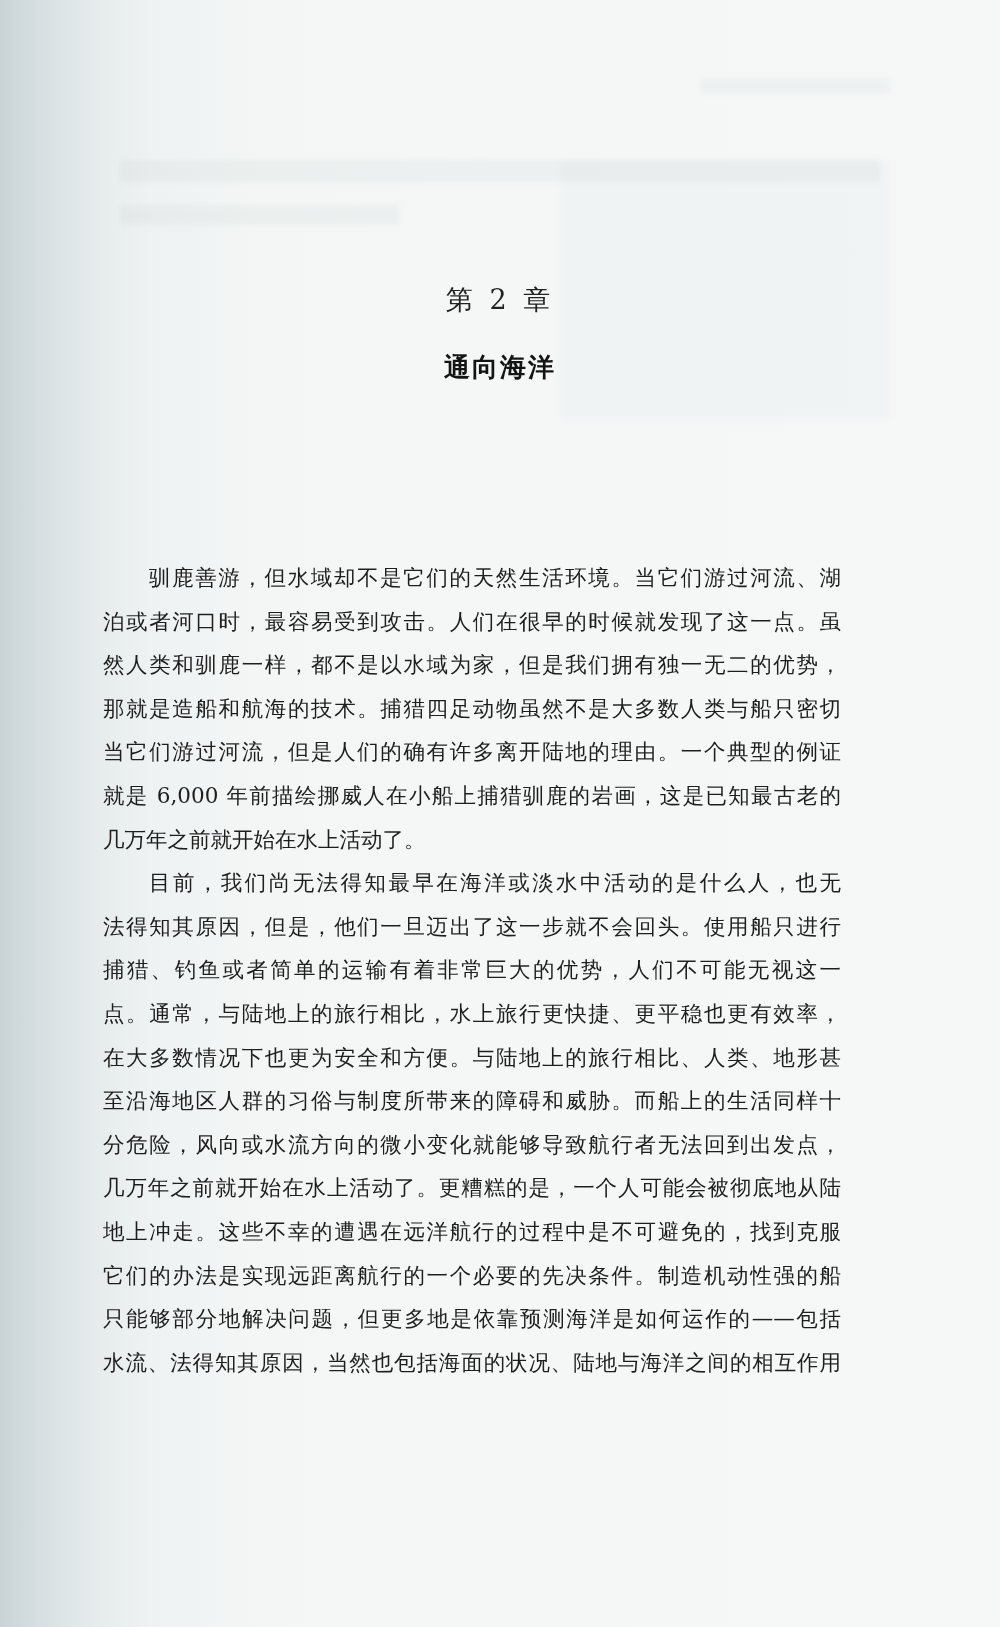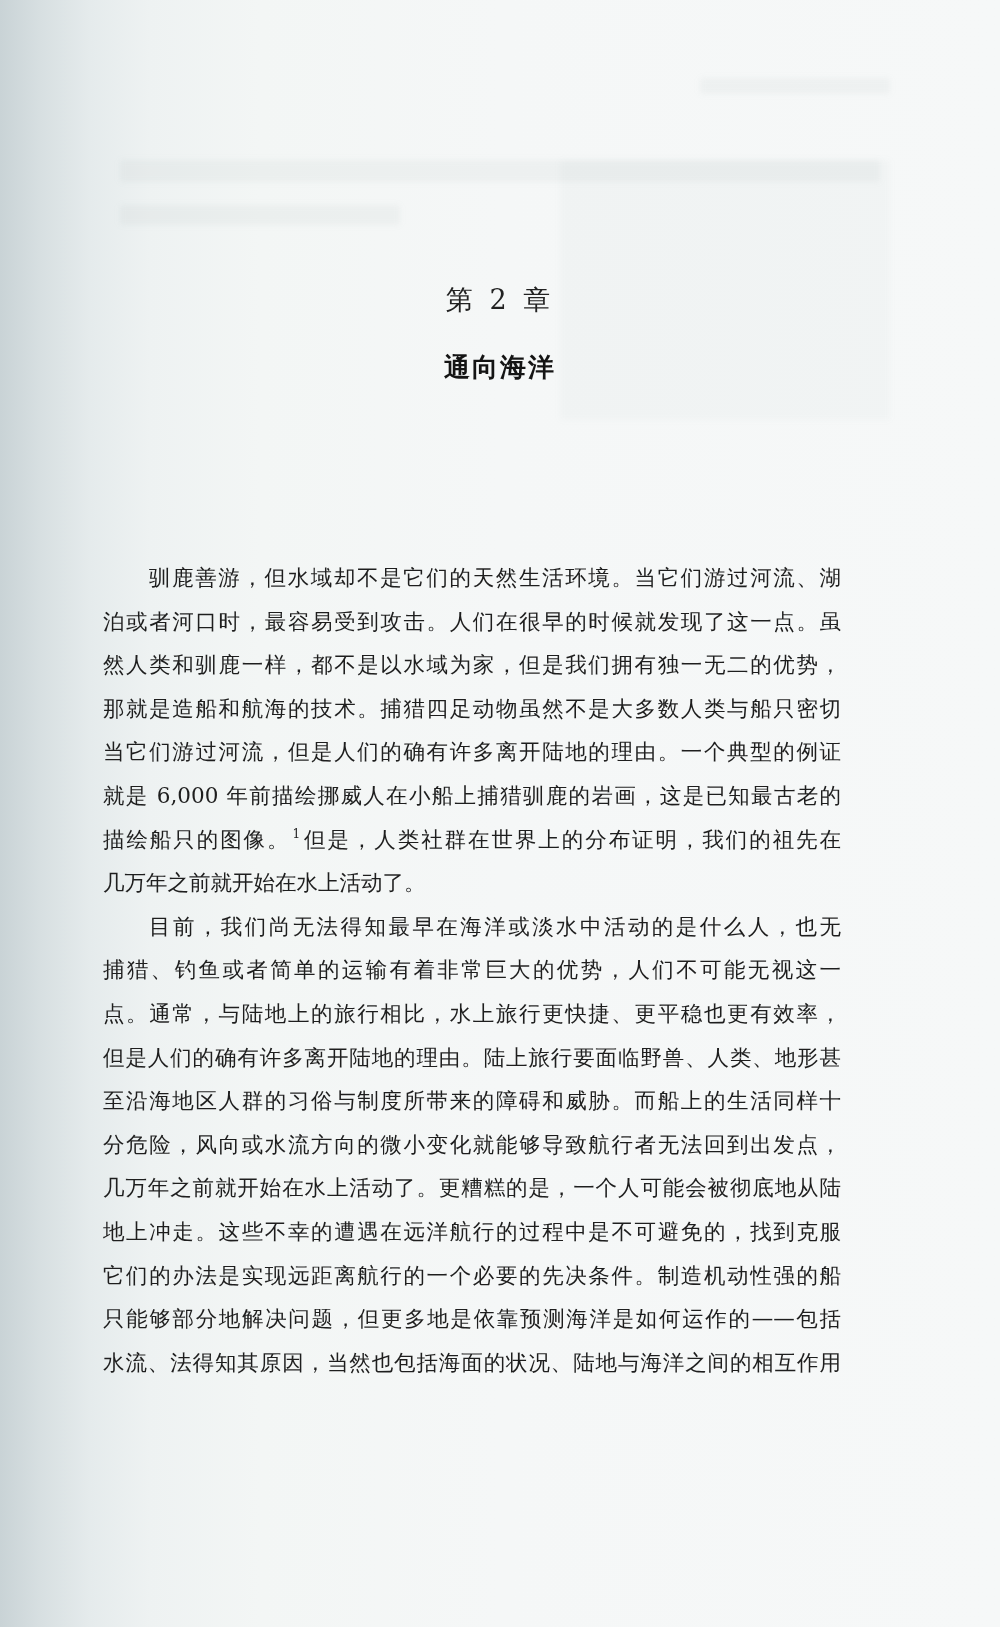--- a/index.html
+++ b/index.html
@@ -104,29 +104,29 @@
 
   <div class="body-text">
 
     <div class="paragraph">
       <div class="line indent">驯鹿善游，但水域却不是它们的天然生活环境。当它们游过河流、湖</div>
       <div class="line">泊或者河口时，最容易受到攻击。人们在很早的时候就发现了这一点。虽</div>
       <div class="line">然人类和驯鹿一样，都不是以水域为家，但是我们拥有独一无二的优势，</div>
       <div class="line">那就是造船和航海的技术。捕猎四足动物虽然不是大多数人类与船只密切</div>
       <div class="line">当它们游过河流，但是人们的确有许多离开陆地的理由。一个典型的例证</div>
       <div class="line">就是 6,000 年前描绘挪威人在小船上捕猎驯鹿的岩画，这是已知最古老的</div>
-      <div class="line"><span>描绘船只的图像。</span><sup class="footnote-ref">1</sup><span>但是，人类社群在世界上的分布证明，我们的祖先在</span></div>
       <div class="line last">几万年之前就开始在水上活动了。</div>
     </div>
 
     <div class="paragraph">
       <div class="line indent">目前，我们尚无法得知最早在海洋或淡水中活动的是什么人，也无</div>
+      <div class="line">法得知其原因，但是，他们一旦迈出了这一步就不会回头。使用船只进行</div>
       <div class="line">捕猎、钓鱼或者简单的运输有着非常巨大的优势，人们不可能无视这一</div>
       <div class="line">点。通常，与陆地上的旅行相比，水上旅行更快捷、更平稳也更有效率，</div>
-      <div class="line">但是人们的确有许多离开陆地的理由。陆上旅行要面临野兽、人类、地形甚</div>
+      <div class="line">在大多数情况下也更为安全和方便。与陆地上的旅行相比、人类、地形甚</div>
       <div class="line">至沿海地区人群的习俗与制度所带来的障碍和威胁。而船上的生活同样十</div>
       <div class="line">分危险，风向或水流方向的微小变化就能够导致航行者无法回到出发点，</div>
       <div class="line">几万年之前就开始在水上活动了。更糟糕的是，一个人可能会被彻底地从陆</div>
       <div class="line">地上冲走。这些不幸的遭遇在远洋航行的过程中是不可避免的，找到克服</div>
       <div class="line">它们的办法是实现远距离航行的一个必要的先决条件。制造机动性强的船</div>
       <div class="line">只能够部分地解决问题，但更多地是依靠预测海洋是如何运作的——包括</div>
       <div class="line">水流、法得知其原因，当然也包括海面的状况、陆地与海洋之间的相互作用</div>
     </div>
   </div>
 </div>

